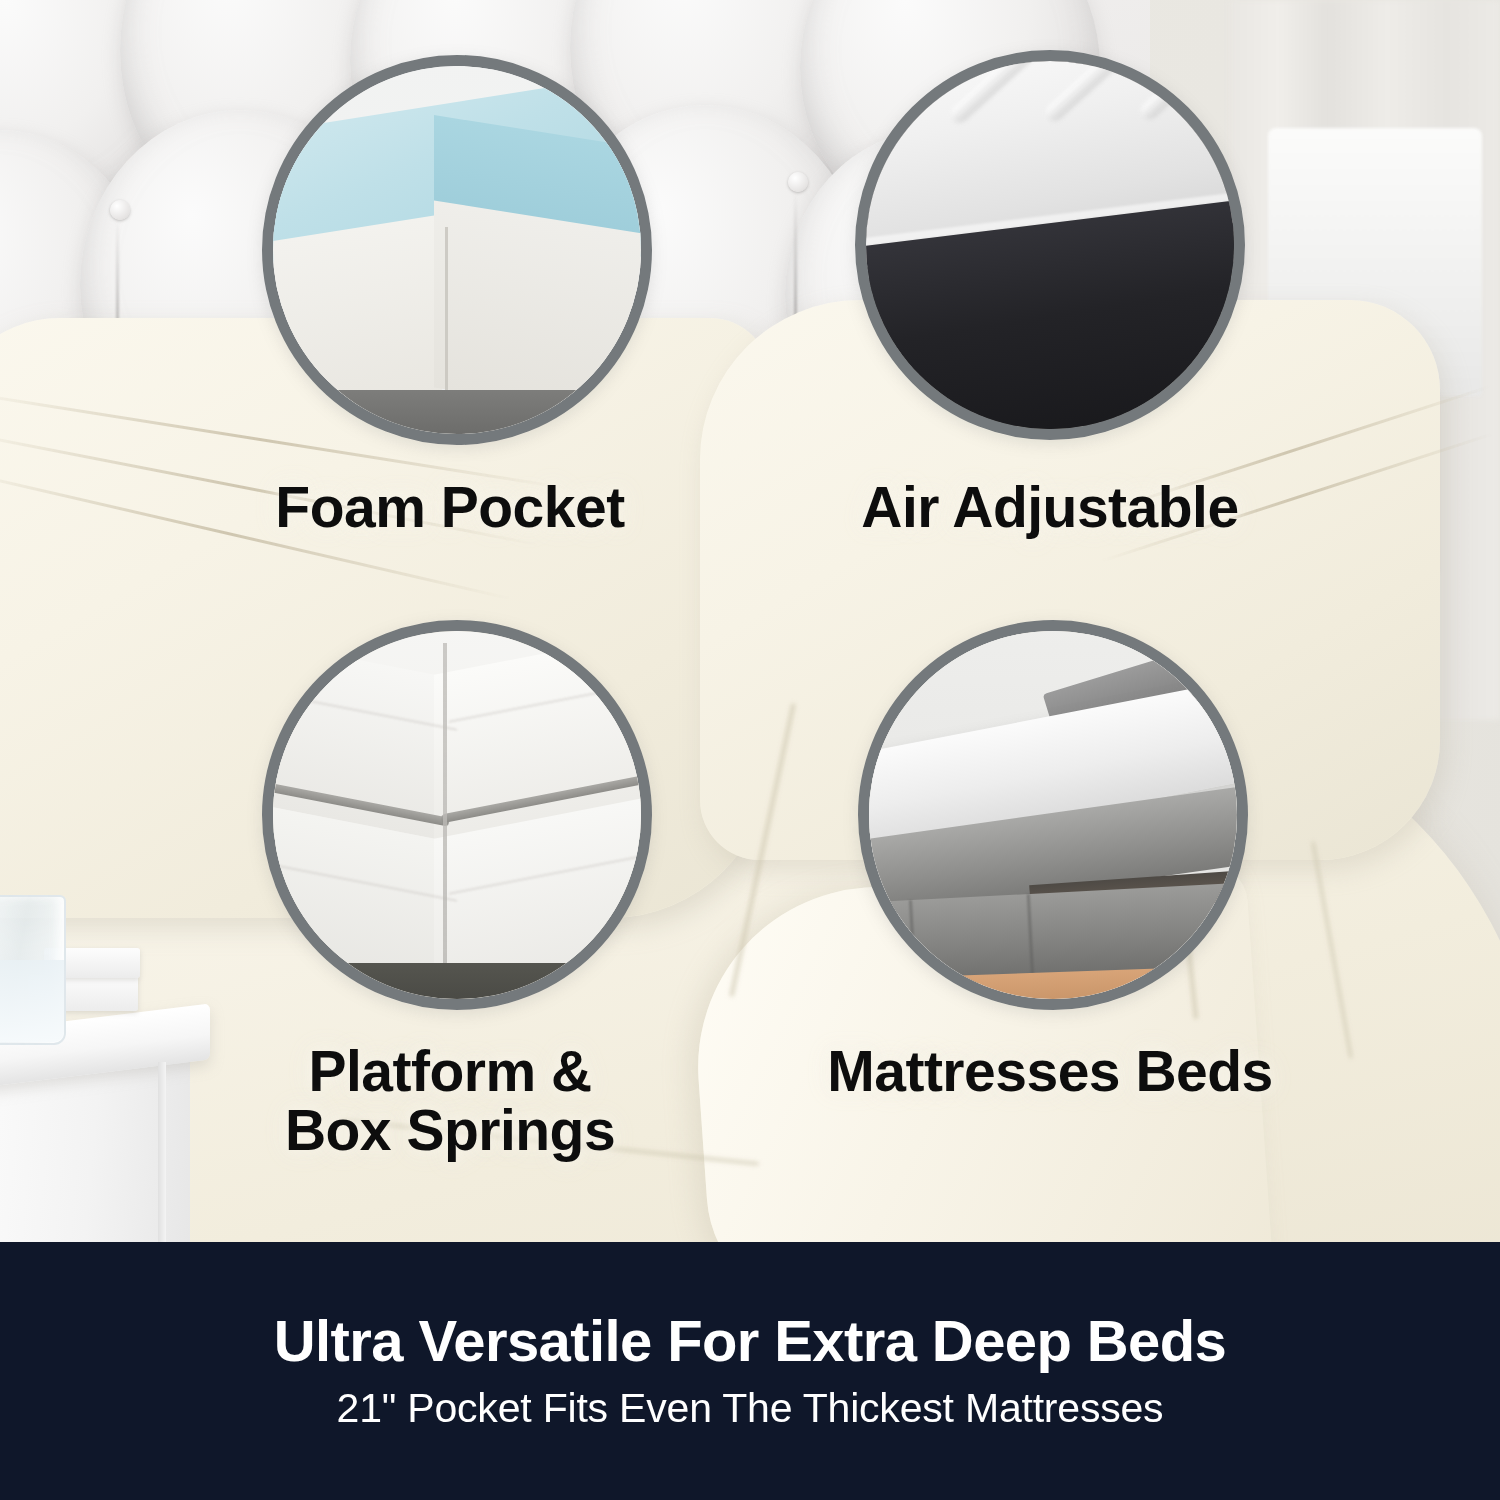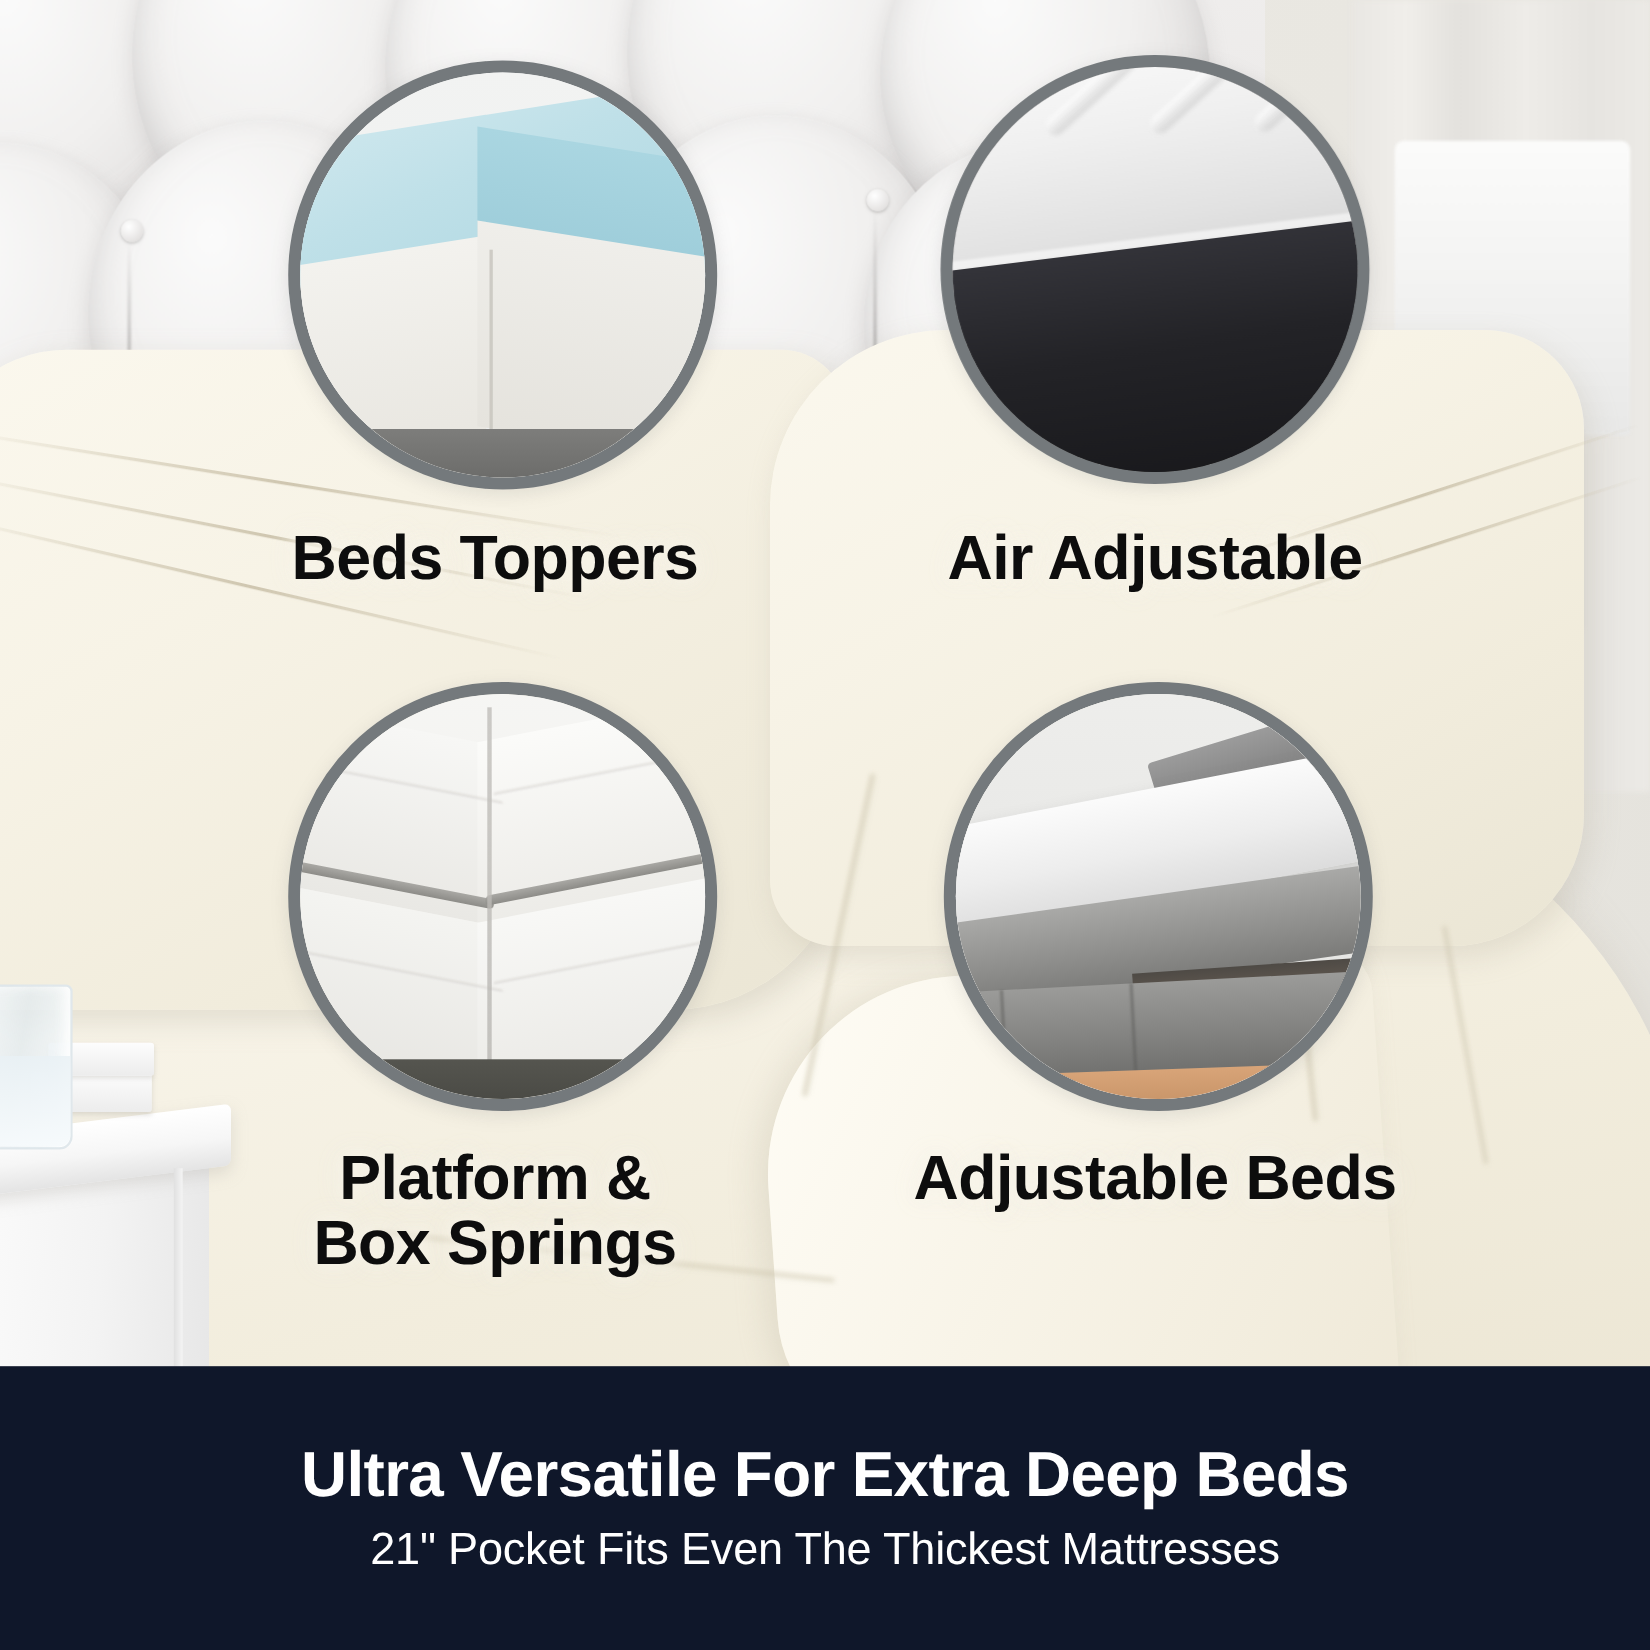--- a/index.html
+++ b/index.html
@@ -420,25 +420,25 @@
     <div class="base-top"></div>
     <div class="gap-dark"></div>
     <div class="base-bottom">
       <div class="pleat" style="left:22%; top:0; height:100%;"></div>
       <div class="pleat" style="left:46%; top:0; height:100%;"></div>
     </div>
     <div class="wood"></div>
   </div>
 </div>
 
-<div class="label" id="label-foam">Beds Toppers</div>
+<div class="label" id="label-foam">Foam Pocket</div>
 
 <div class="label" id="label-air">Air Adjustable</div>
 
 <div class="label" id="label-platform">Platform &amp;
 Box Springs</div>
 
-<div class="label" id="label-adjust">Adjustable Beds</div>
+<div class="label" id="label-adjust">Mattresses Beds</div>
 
 <div class="banner">
   <div class="banner-title">Ultra Versatile For Extra Deep Beds</div>
   <div class="banner-sub">21" Pocket Fits Even The Thickest Mattresses</div>
 </div>
 
 </body></html>

